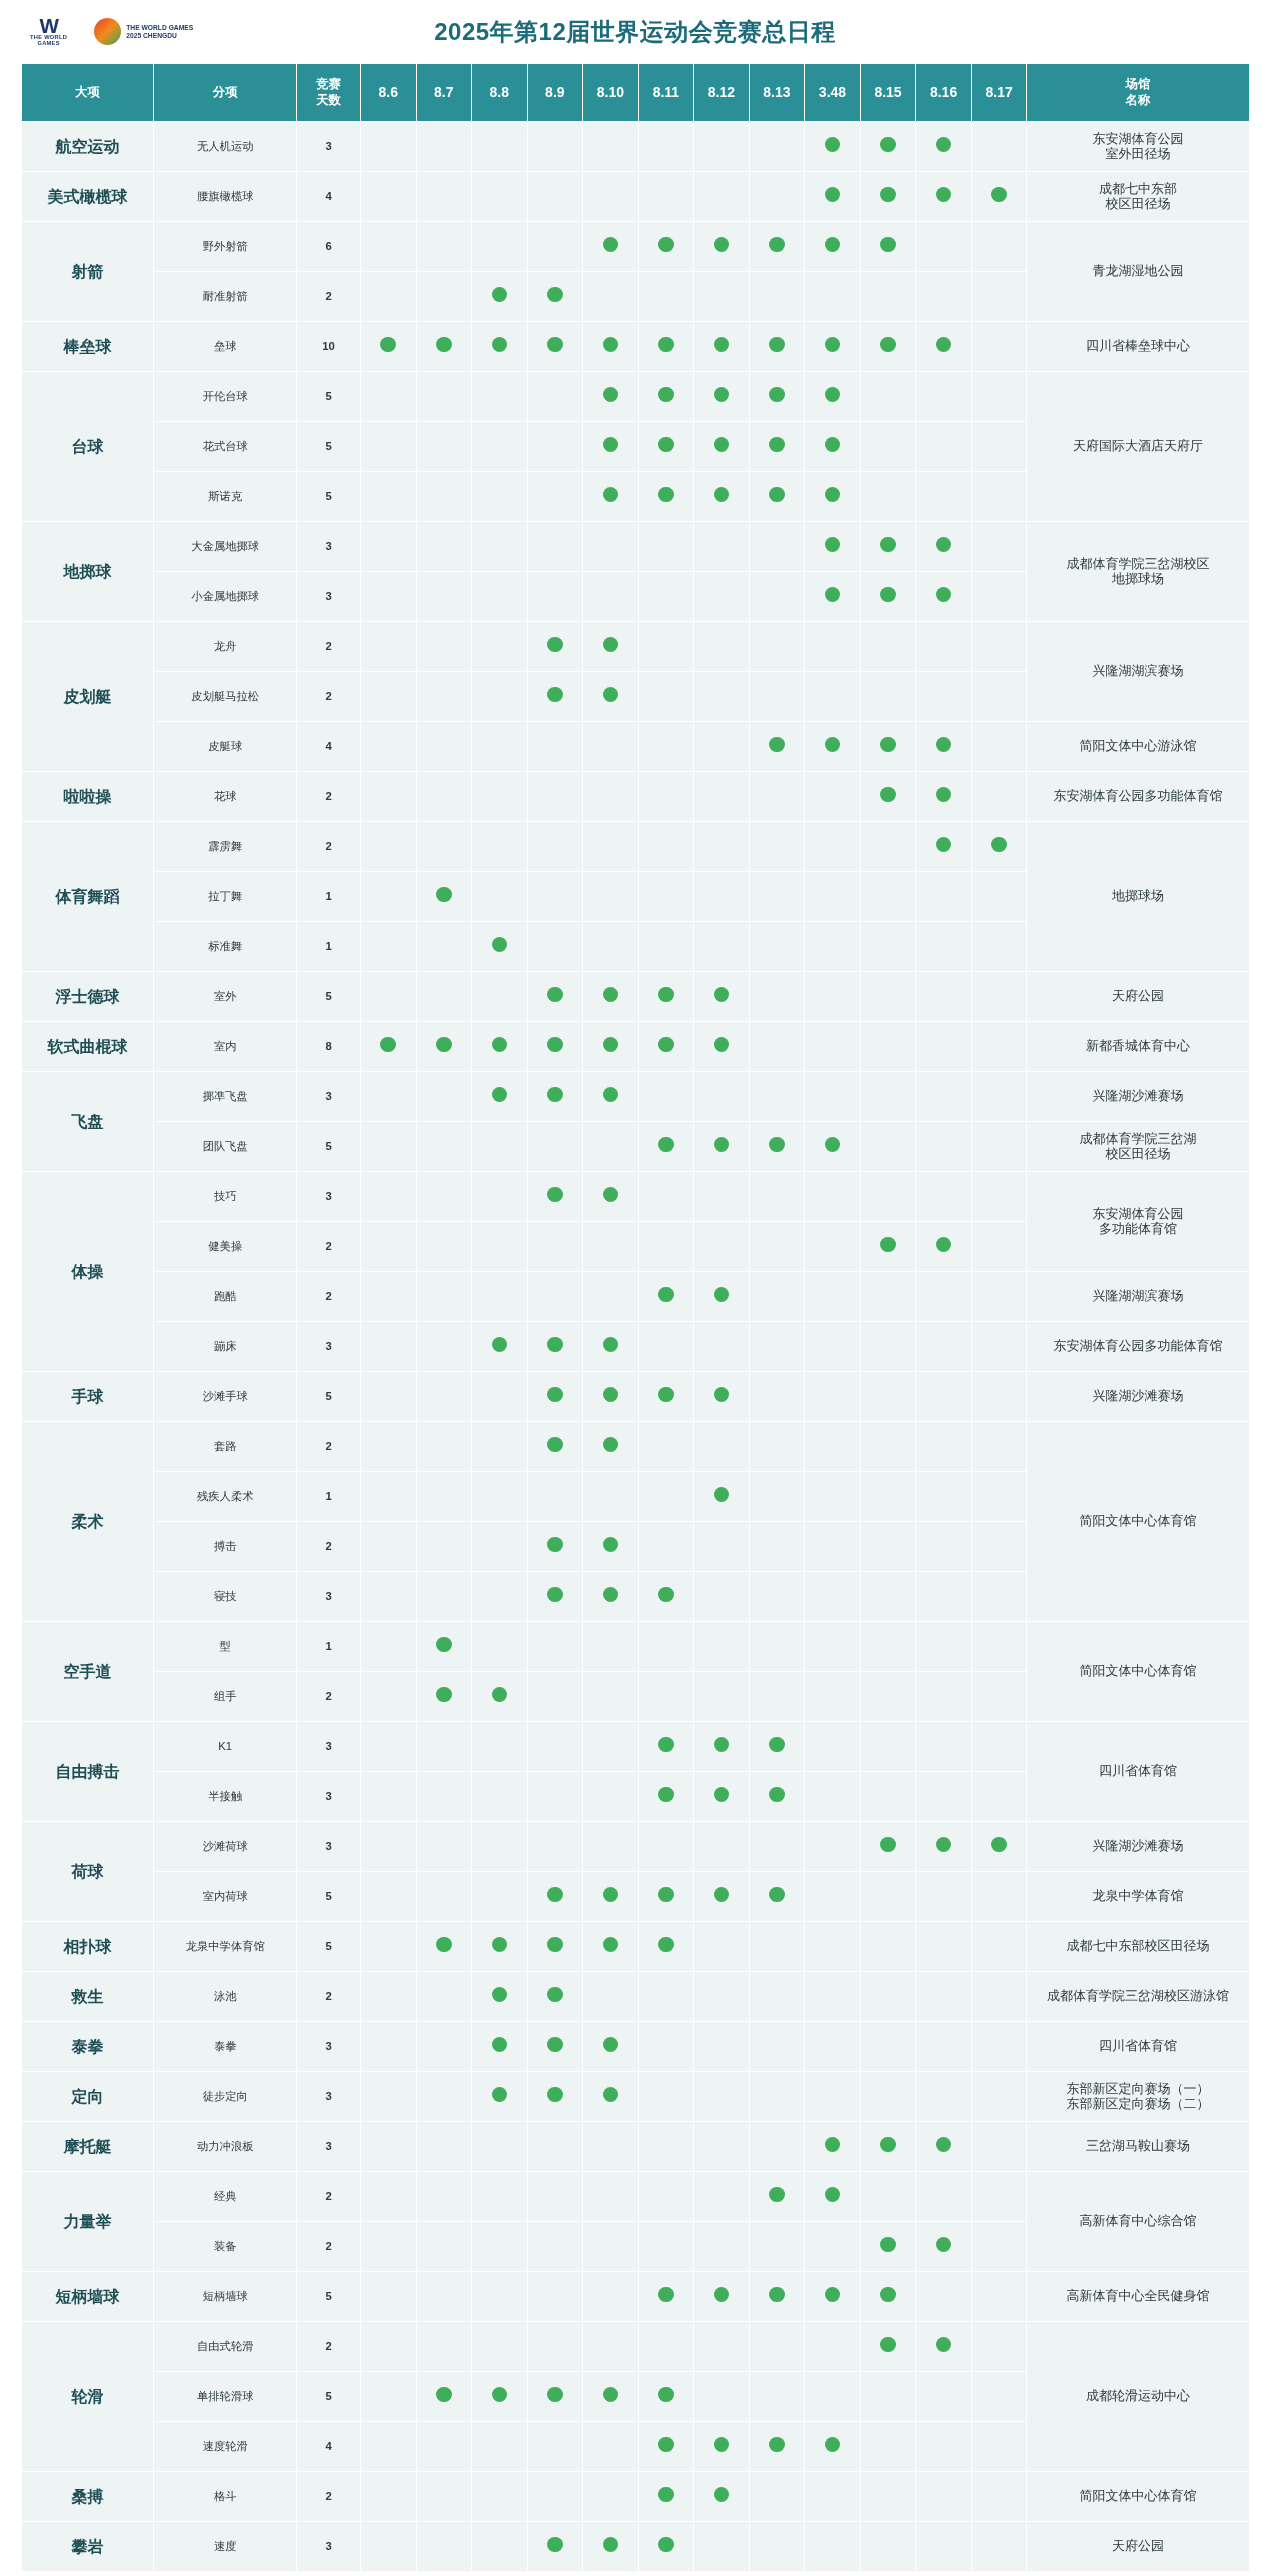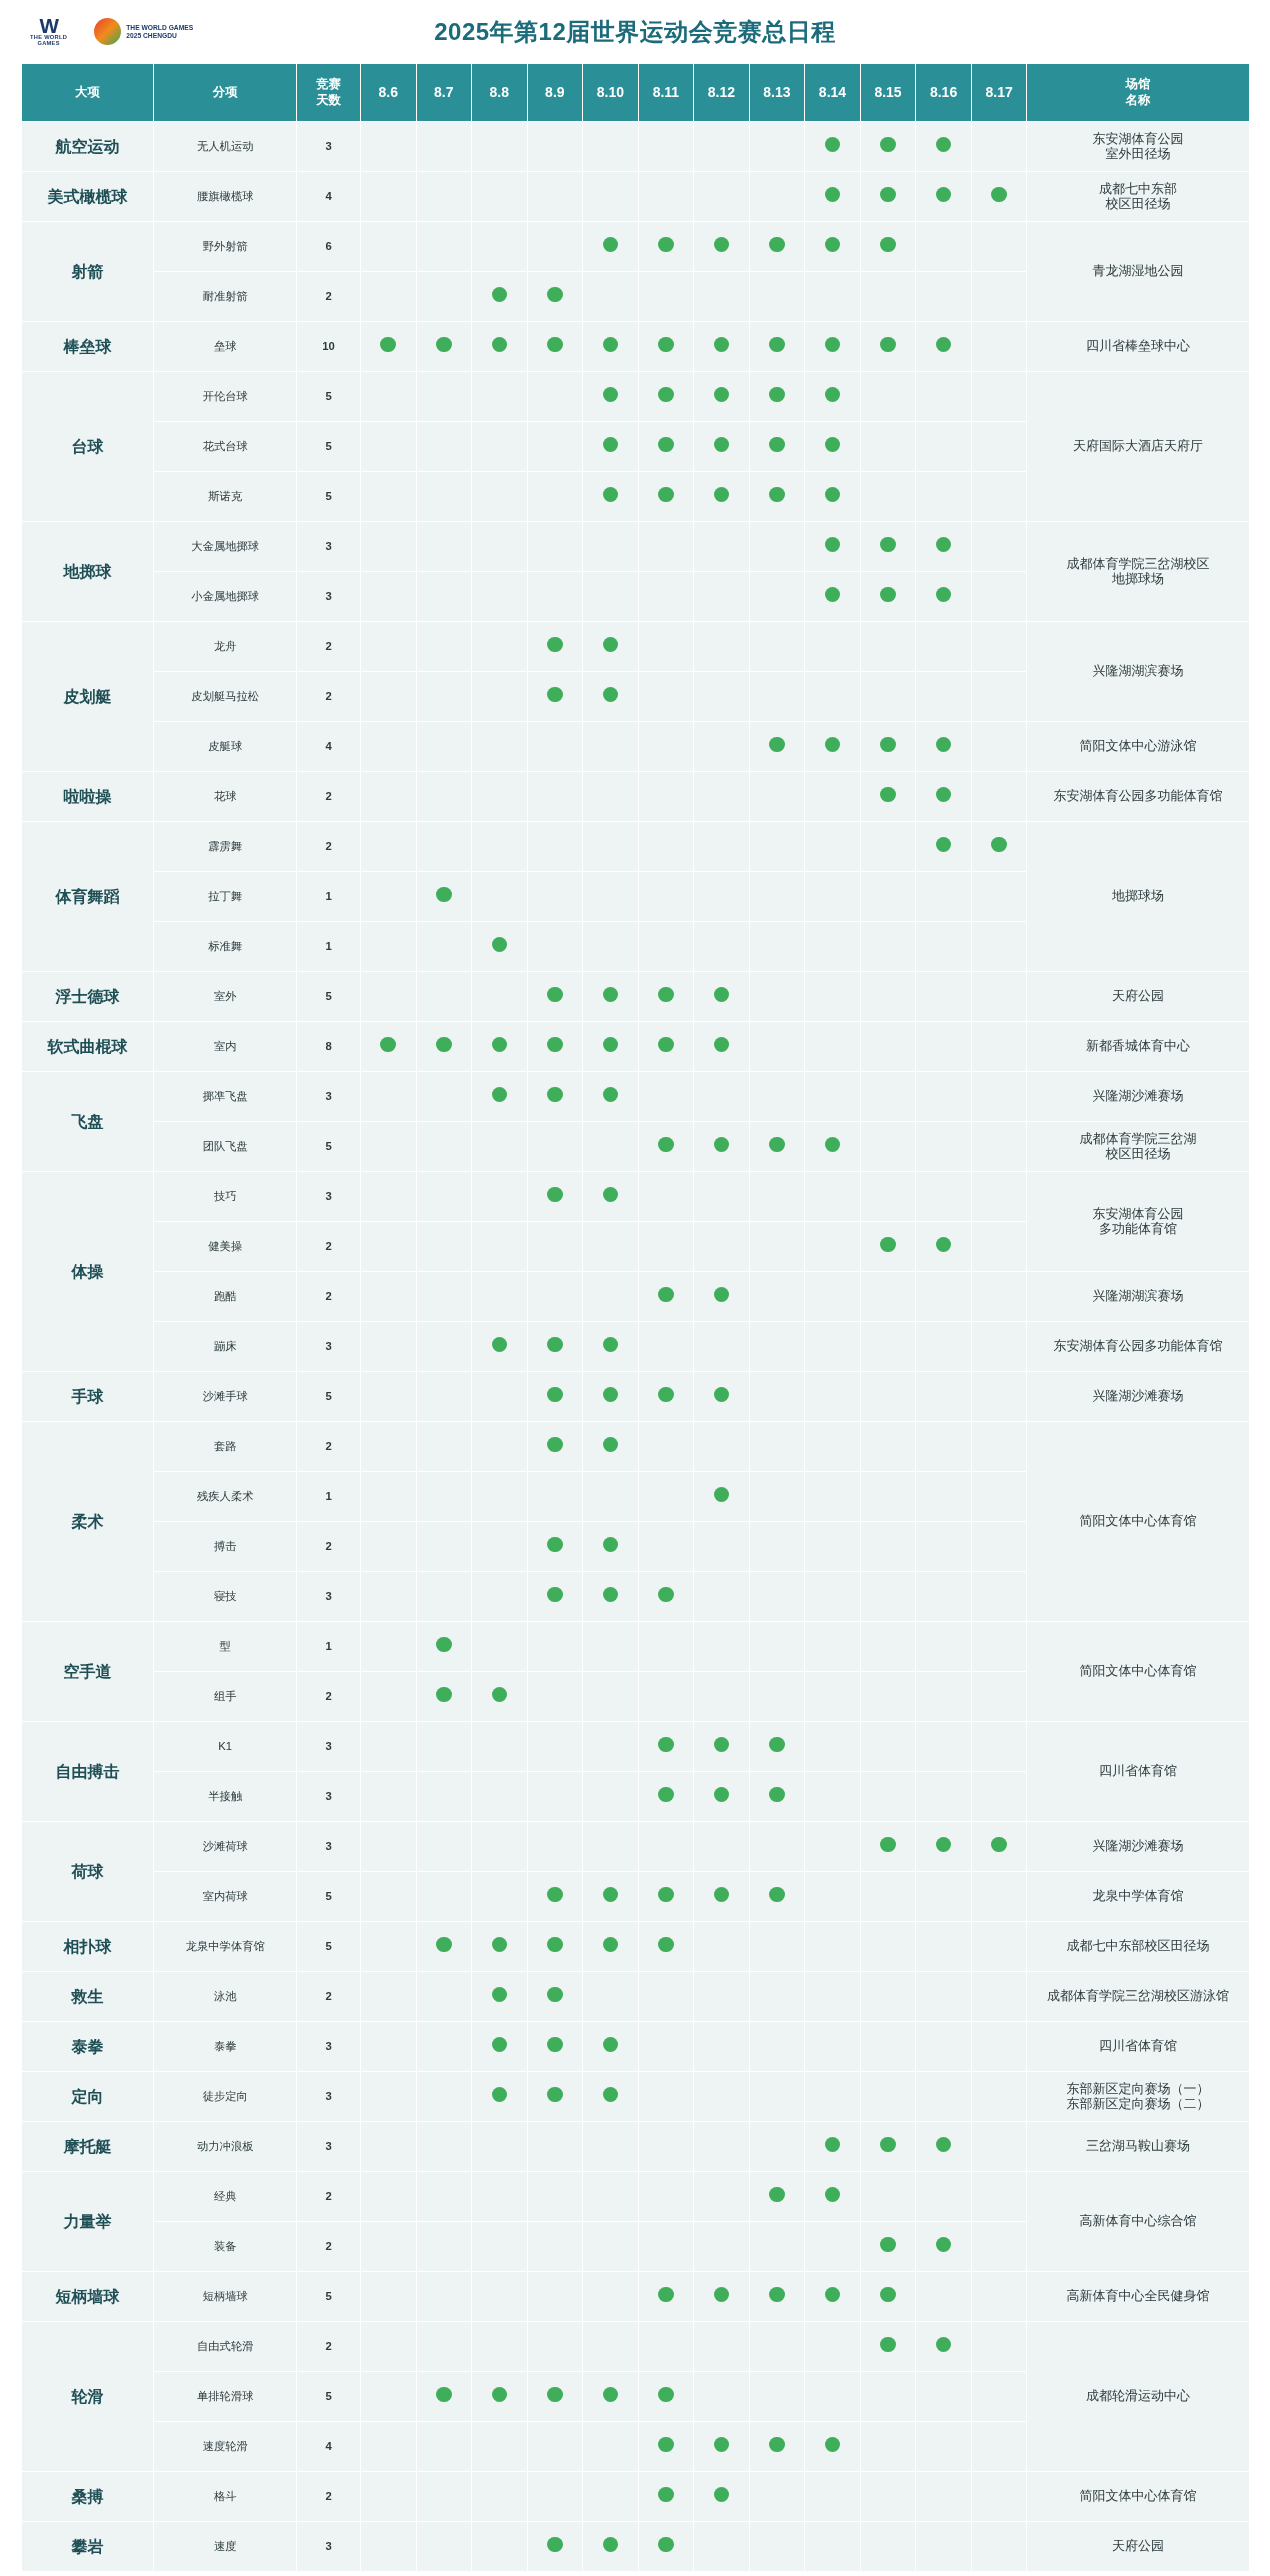--- a/index.html
+++ b/index.html
@@ -159,21 +159,21 @@
         <th>分项</th>
         <th>竞赛<br>天数</th>
         <th class="date-col">8.6</th>
         <th class="date-col">8.7</th>
         <th class="date-col">8.8</th>
         <th class="date-col">8.9</th>
         <th class="date-col">8.10</th>
         <th class="date-col">8.11</th>
         <th class="date-col">8.12</th>
         <th class="date-col">8.13</th>
-        <th class="date-col">8.14</th>
+        <th class="date-col">3.48</th>
         <th class="date-col">8.15</th>
         <th class="date-col">8.16</th>
         <th class="date-col">8.17</th>
         <th>场馆<br>名称</th>
       </tr>
     </thead>
     <tbody id="tbody">
         <tr>
           <td class="cat">航空运动</td>
           <td class="sub">无人机运动</td>

